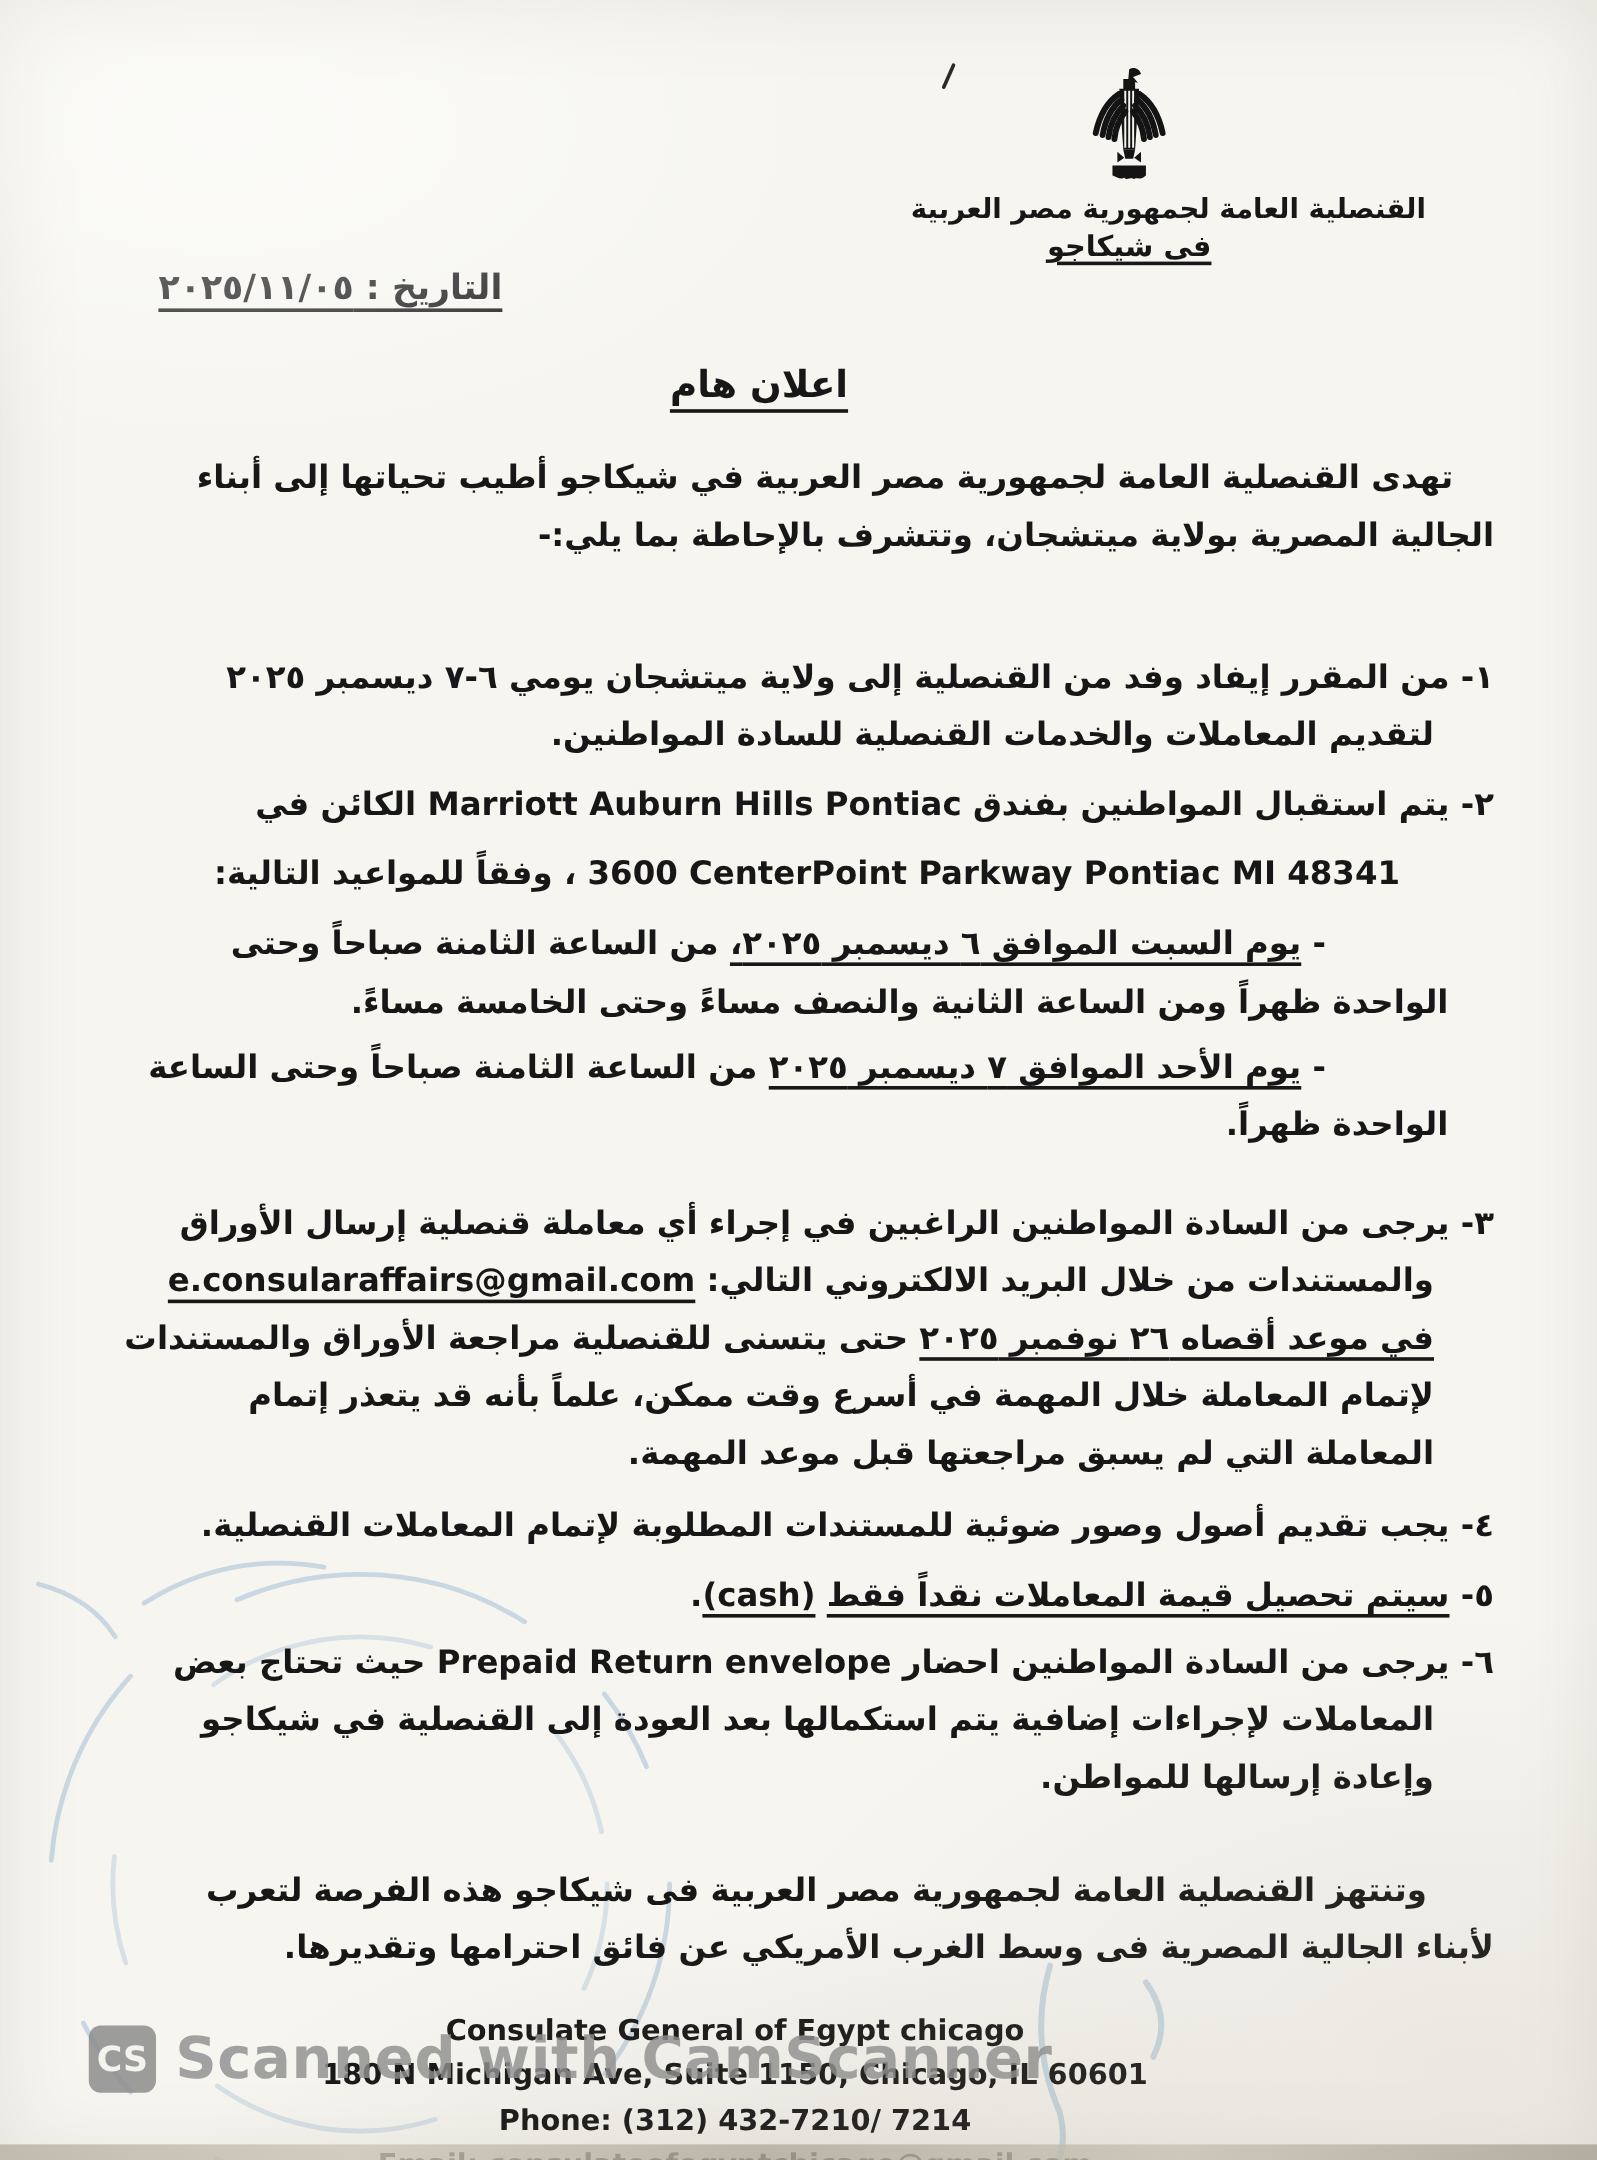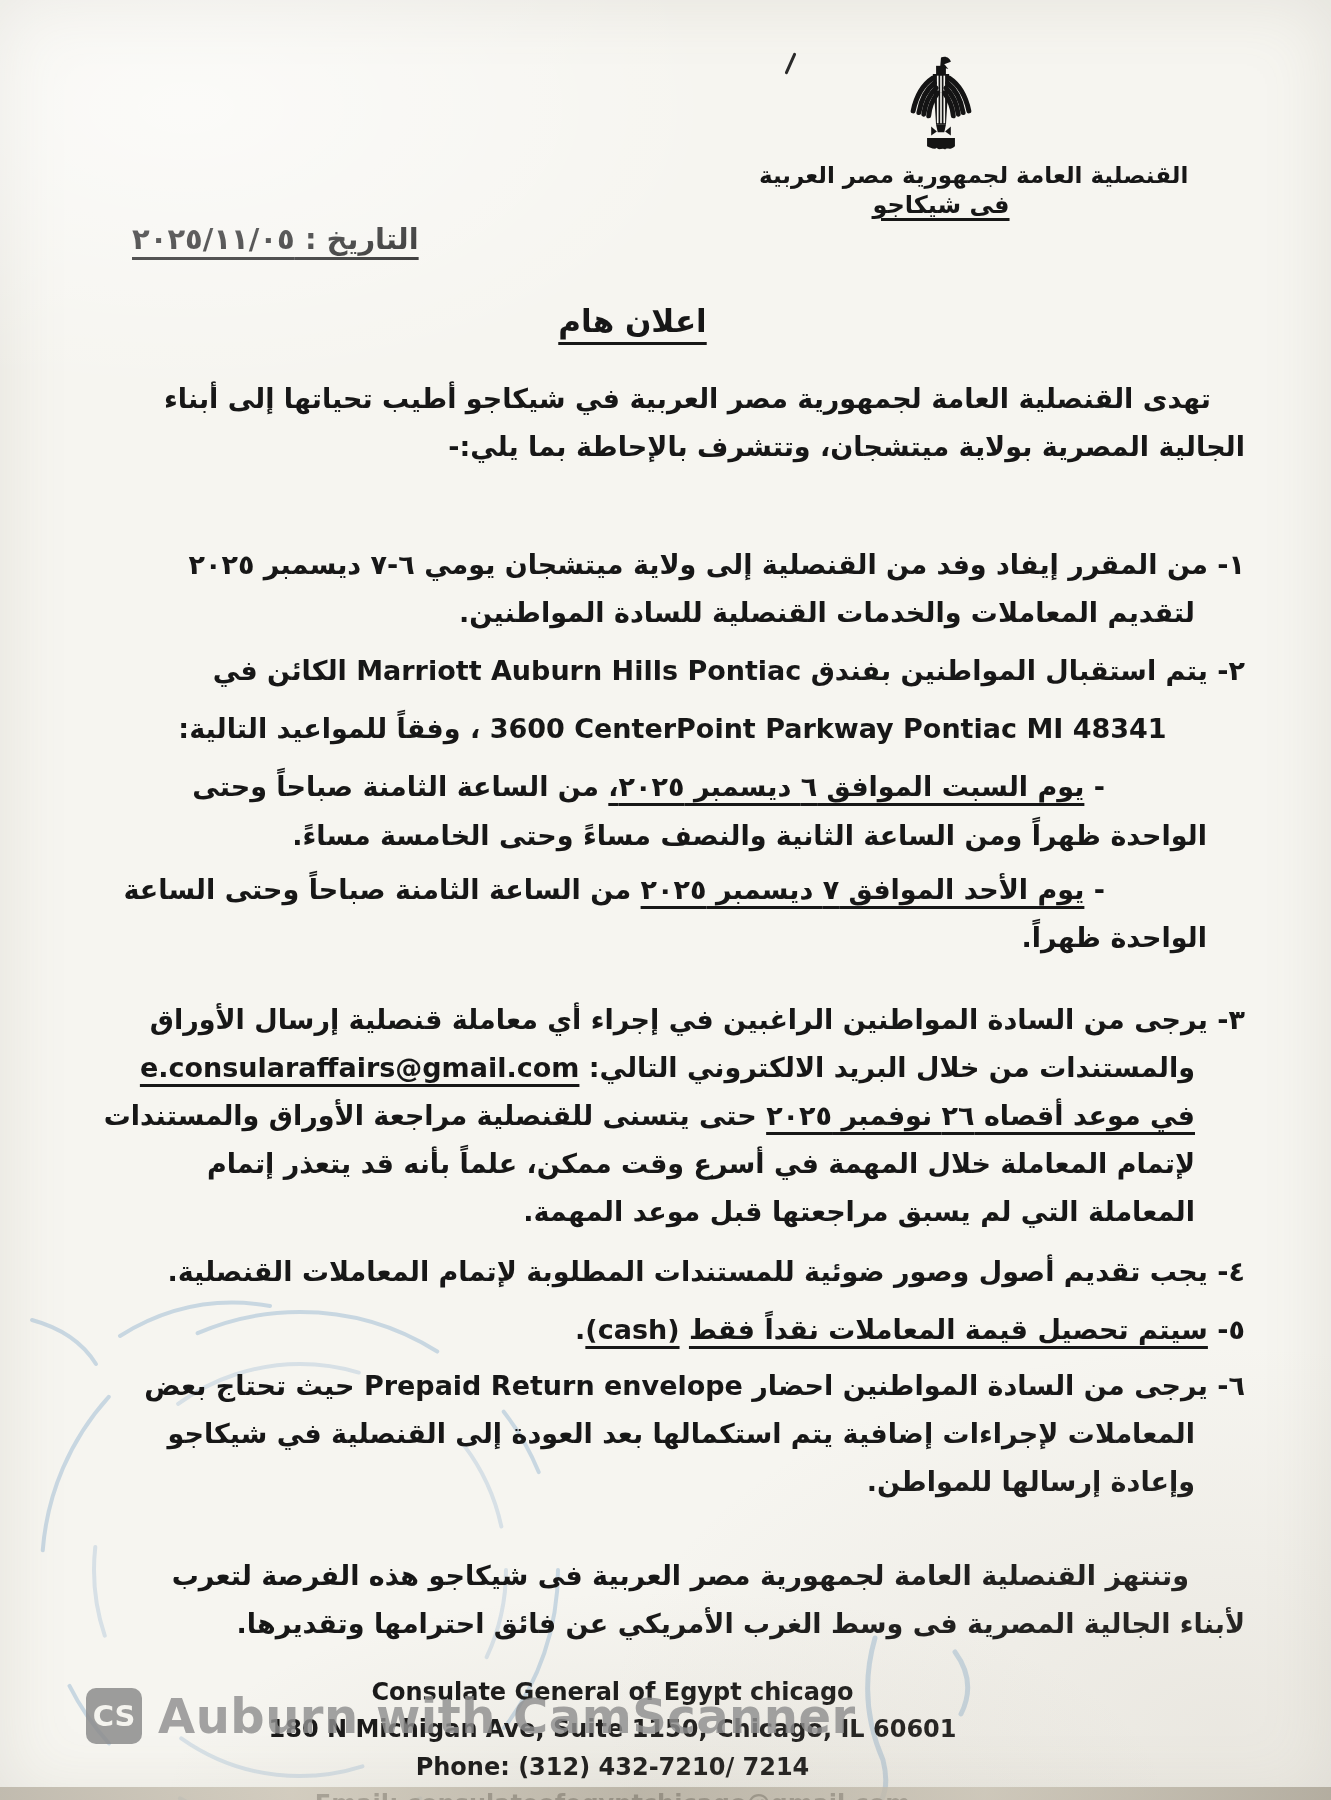--- a/index.html
+++ b/index.html
@@ -35,21 +35,21 @@
   .item5{margin-bottom:8px;}
   .item6{margin-bottom:46px;}
   .closing{margin:0 0 26px;text-indent:56px;}
   .u{text-decoration:underline;text-underline-offset:7px;text-decoration-thickness:2.5px;}
   .ltr{direction:ltr;unicode-bidi:embed;}
   
   .footer{direction:ltr;text-align:center;font-size:24px;line-height:1.55;font-weight:bold;
     transform:translateX(-60px);margin-top:0;}
   
   .stamp{position:absolute;left:-30px;top:1240px;z-index:1;}
-  .watermark{position:absolute;top:1688px;left:50px;display:flex;align-items:center;gap:16px;z-index:6;padding-left:36px;}
+  .watermark{position:absolute;top:1688px;left:38px;display:flex;align-items:center;gap:16px;z-index:6;padding-left:36px;}
   .cs-icon{width:56px;height:56px;border-radius:10px;background:rgba(140,140,140,.85);
     color:#f4f3ee;font-size:29px;font-weight:bold;display:flex;align-items:center;justify-content:center;}
   .wm-text{font-size:48px;font-weight:bold;color:rgba(143,143,143,.82);letter-spacing:.5px;white-space:nowrap;}
   .scan-edge{position:absolute;left:0;right:0;bottom:0;height:13px;z-index:7;opacity:.8;
     background:linear-gradient(90deg,#b7b0a2,#ccc5b6 22%,#b2ab9c 48%,#c8c1b2 74%,#a8a192);}
   .tint{content:"";position:absolute;inset:0;pointer-events:none;z-index:5;
     background:
       radial-gradient(900px 480px at 14% 6%, rgba(255,255,255,.55), transparent 60%),
       radial-gradient(1000px 620px at 92% 96%, rgba(167,156,138,.15), transparent 62%),
       radial-gradient(720px 300px at 50% 100%, rgba(150,140,120,.12), transparent 70%);}
@@ -171,18 +171,18 @@
       <div>Consulate General of Egypt chicago</div>
       <div>180 N Michigan Ave, Suite 1150, Chicago, IL 60601</div>
       <div>Phone: (312) 432-7210/ 7214</div>
       <div>Email: consulateofegyptchicago@gmail.com</div>
     </div>
 
   </div>
 
   <div class="watermark">
     <span class="cs-icon">CS</span>
-    <span class="wm-text">Auburn with CamScanner</span>
+    <span class="wm-text">Scanned with CamScanner</span>
   </div>
 
   <div class="tint"></div>
   <div class="scan-edge"></div>
 </div>
 
 </body></html>

